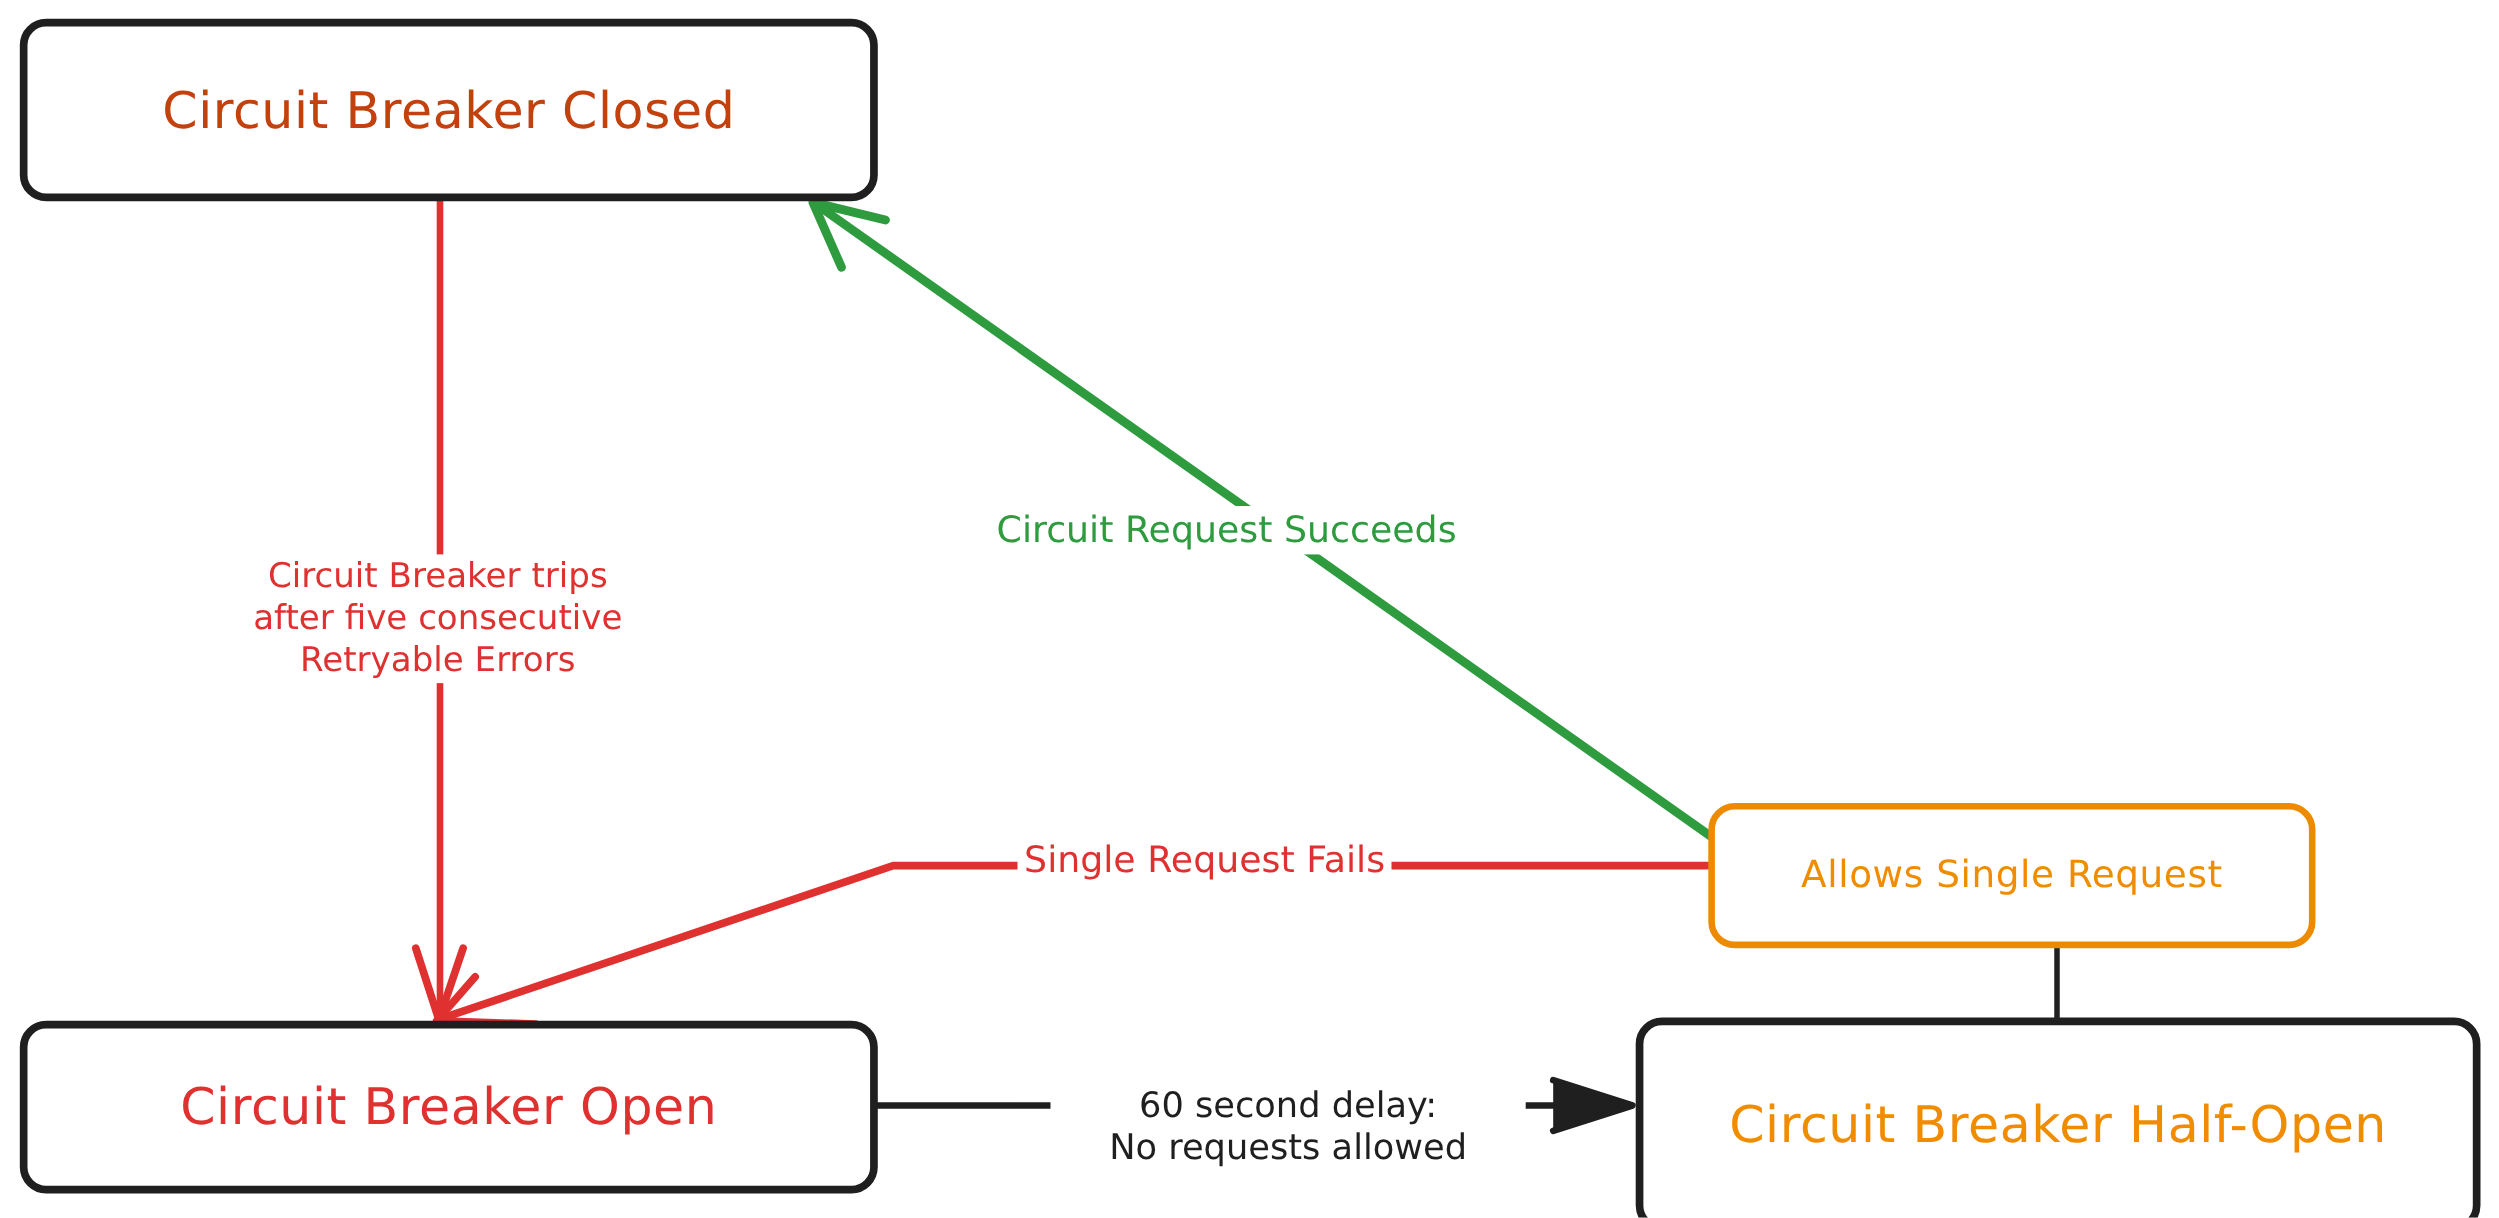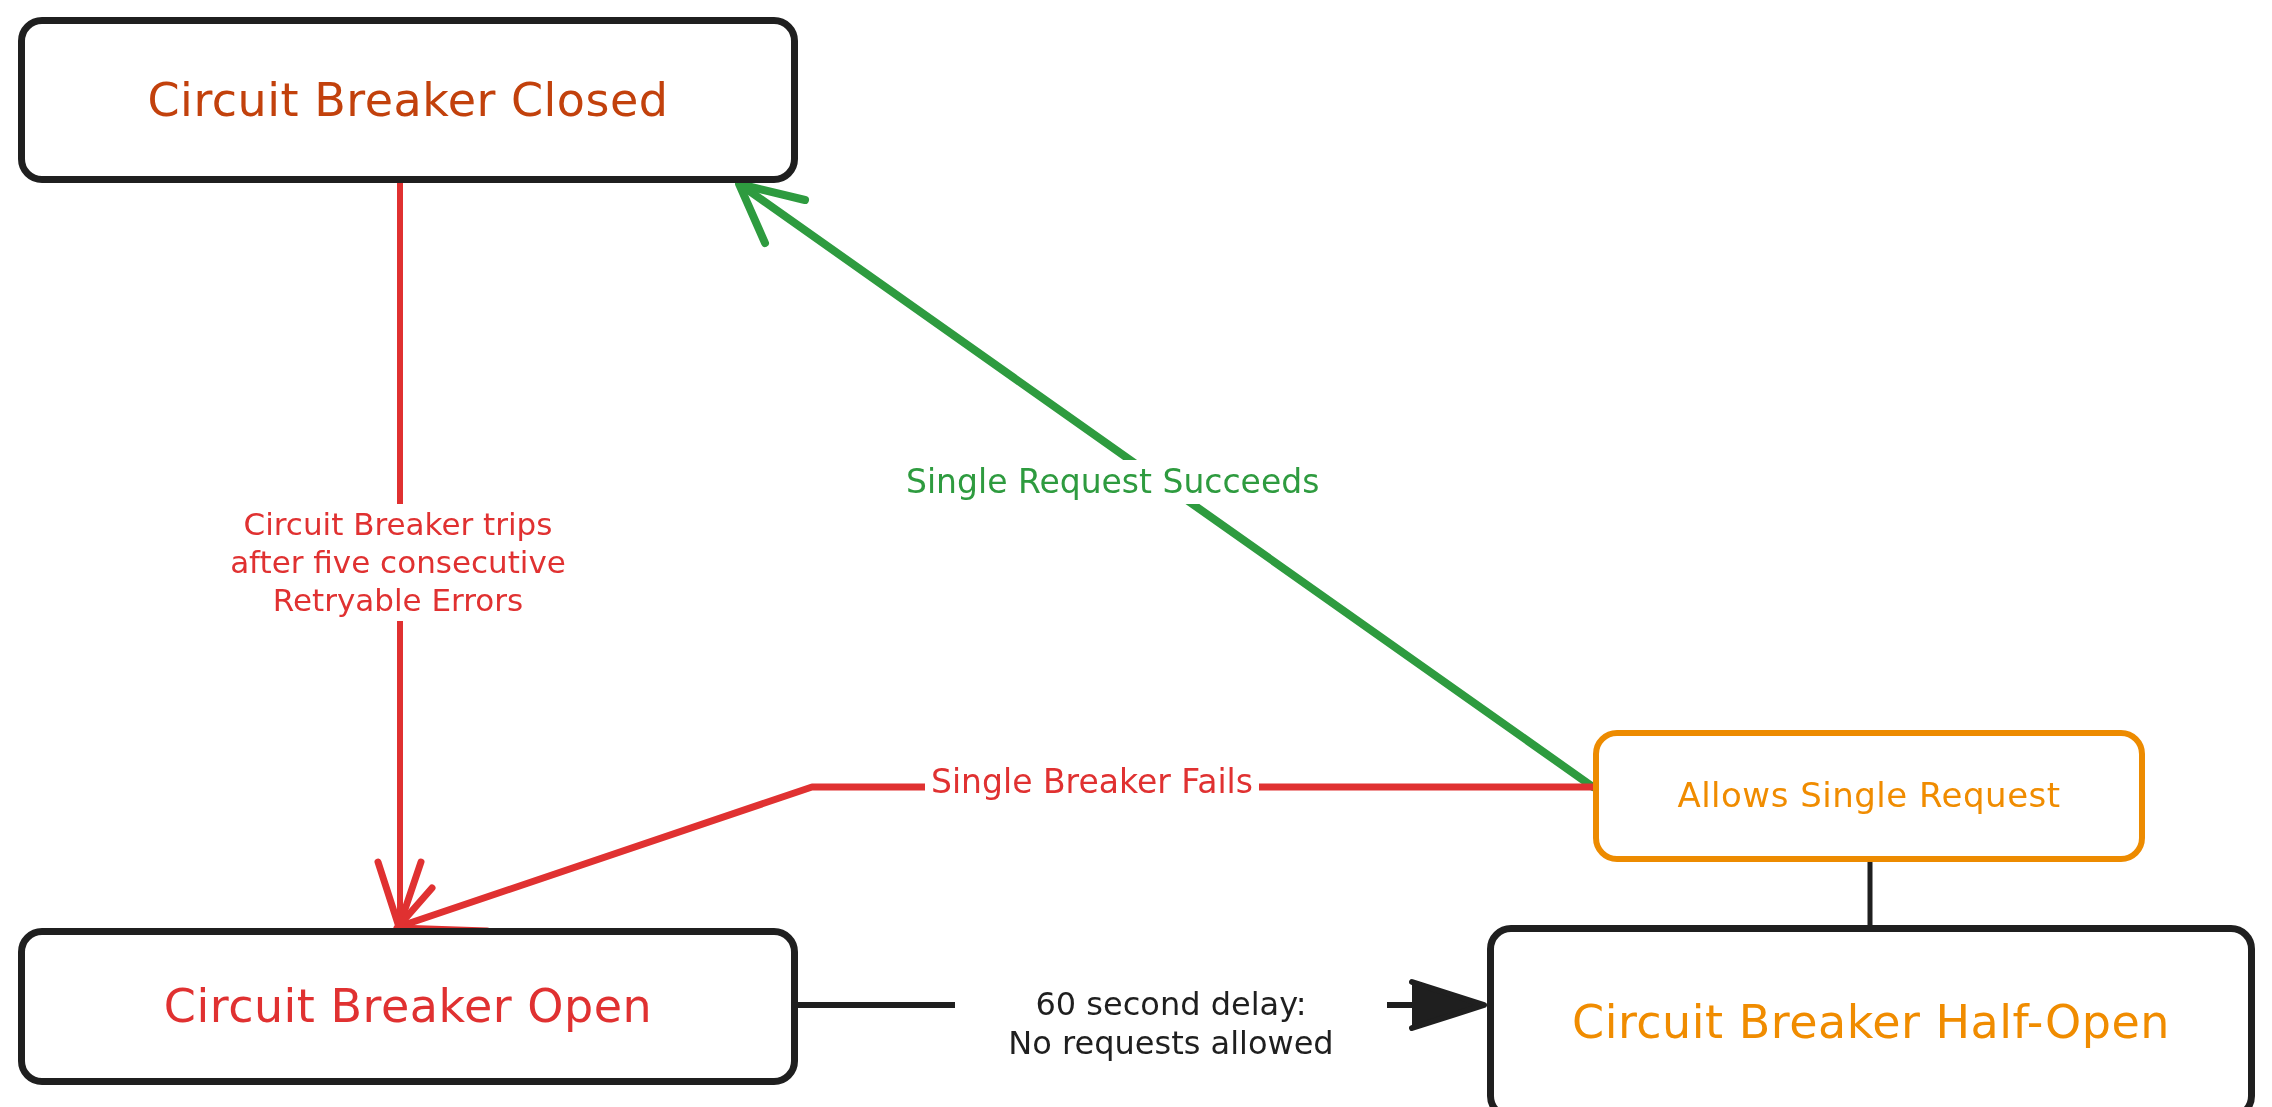--- a/index.html
+++ b/index.html
@@ -61,21 +61,21 @@
     left: 18px;  top: 17px;  width: 780px; height: 166px;
   }
   #node-closed .node-label { font-size: 46px; }
 
   #node-open {
     left: 18px;  top: 928px; width: 780px; height: 157px;
   }
   #node-open .node-label { font-size: 46px; }
 
   #node-allows {
-    left: 1593px; top: 730px; width: 552px; height: 132px;
+    left: 1553px; top: 730px; width: 552px; height: 132px;
   }
   #node-allows .node-label { font-size: 34px; }
 
   #node-half-open {
     left: 1487px; top: 925px; width: 768px; height: 195px;
   }
   #node-half-open .node-label { font-size: 46px; }
 
   
   .edge-label {
@@ -155,20 +155,20 @@
   </div>
 
   <div class="node node-black" id="node-half-open">
     <span class="node-label label-orange">Circuit Breaker Half-Open</span>
   </div>
 
   <div class="edge-label" id="label-trips">Circuit Breaker trips
 after five consecutive
 Retryable Errors</div>
 
-  <div class="edge-label" id="label-succeeds">Single Request Succeeds</div>
+  <div class="edge-label" id="label-succeeds">Circuit Request Succeeds</div>
 
-  <div class="edge-label" id="label-fails">Single Breaker Fails</div>
+  <div class="edge-label" id="label-fails">Single Request Fails</div>
 
   <div class="edge-label" id="label-delay">60 second delay:
 No requests allowed</div>
 
 </div>
 
 </body></html>

